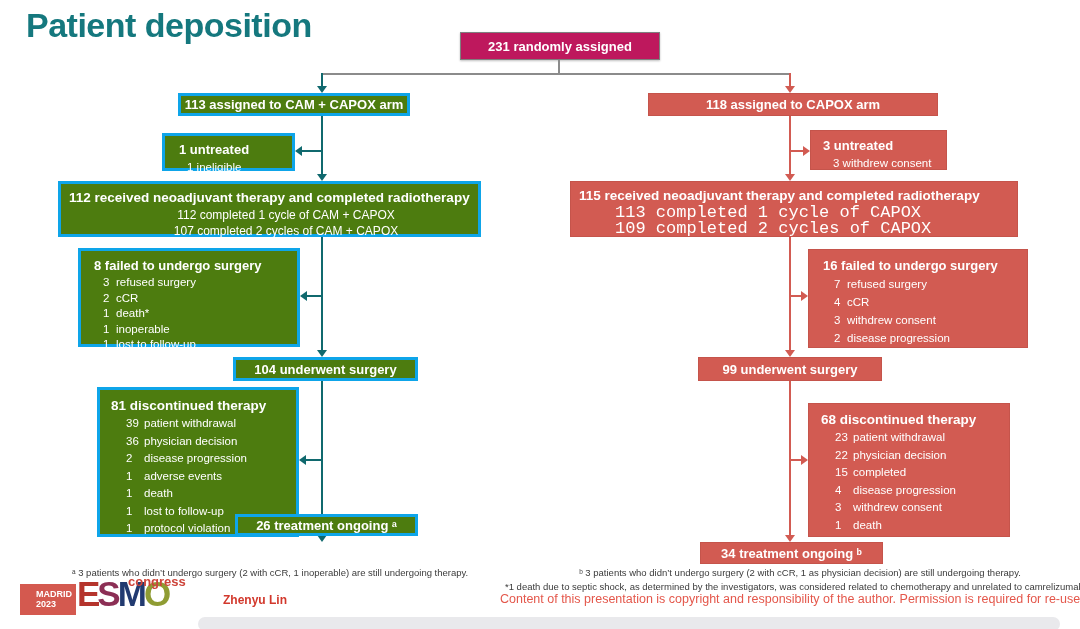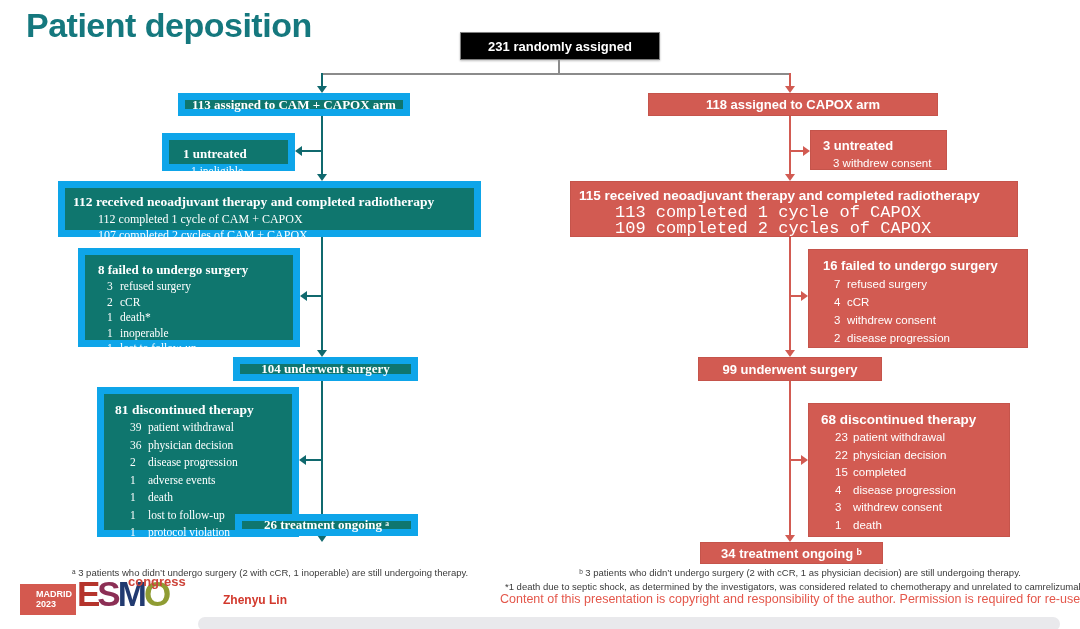--- a/index.html
+++ b/index.html
@@ -2,24 +2,24 @@
 <html><head>
 <meta charset="utf-8">
 <style>
   html,body{margin:0;padding:0;background:#fff;}
   .slide{position:relative;width:1080px;height:629px;background:#ffffff;overflow:hidden;
          font-family:"Liberation Sans",sans-serif;}
   .page-title{position:absolute;left:26px;top:6px;font-size:34px;font-weight:bold;
               color:#15787e;letter-spacing:-0.5px;}
   
   .box{position:absolute;box-sizing:border-box;color:#fff;padding-top:4px;}
-  .teal{background:#0f766e;border:7px solid #0ea5e9;font-family:Liberation Serif, serif;}
+  .teal{background:#4d7c0f;border:3px solid #0ea5e9;}
   .salmon{background:#d25b52;border:1px solid #c4has no;} 
   .salmon{background:#d25b52;border:1px solid #c5544b;}
-  .gray{background:#000000;border:1px solid #7f7f7f;box-shadow:0 1px 2px rgba(0,0,0,.25);}
+  .gray{background:#be185d;border:1px solid #7f7f7f;box-shadow:0 1px 2px rgba(0,0,0,.25);}
   .center{display:flex;align-items:center;justify-content:center;text-align:center;
           font-weight:bold;font-size:13px;padding-top:0;}
   .btitle{font-weight:bold;font-size:13px;line-height:19px;}
   .blines{--numw:15px;font-size:11.5px;line-height:16px;}
   .blines .line{white-space:nowrap;}
   .num{display:inline-block;min-width:var(--numw);margin-right:3px;}
   
   .cline{position:absolute;background:currentColor;}
   .arr-down{position:absolute;width:0;height:0;border-left:5px solid transparent;
             border-right:5px solid transparent;border-top:7px solid;}
@@ -72,21 +72,21 @@
 
   <div class="box teal" style="left:162px;top:133px;width:133px;height:38px;padding-left:14px;">
     <div class="btitle">1 untreated</div>
     <div class="blines" style="padding-left:8px;">
         <div class="line">1 ineligible</div>
       </div>
   </div>
 
   <div class="box teal" style="left:58px;top:181px;width:423px;height:56px;">
     <div class="btitle" style="font-size:13.5px;padding-left:8px;">112 received neoadjuvant therapy and completed radiotherapy</div>
-    <div class="blines" style="padding-left:33px;font-size:12px;line-height:16px;">
+    <div class="blines" style="padding-left:33px;font-size:12px;line-height:16px;text-align:center;">
         <div class="line">112 completed 1 cycle of CAM + CAPOX</div>
         <div class="line">107 completed 2 cycles of CAM + CAPOX</div>
       </div>
   </div>
 
   <div class="cline c-teal" style="left:321px;top:237px;width:2px;height:113px;"></div>
   <div class="arr-down c-teal" style="left:317px;top:350px;"></div>
   <div class="cline c-teal" style="left:307px;top:295px;width:15px;height:2px;"></div>
   <div class="arr-left c-teal" style="left:300px;top:291px;"></div>
 

